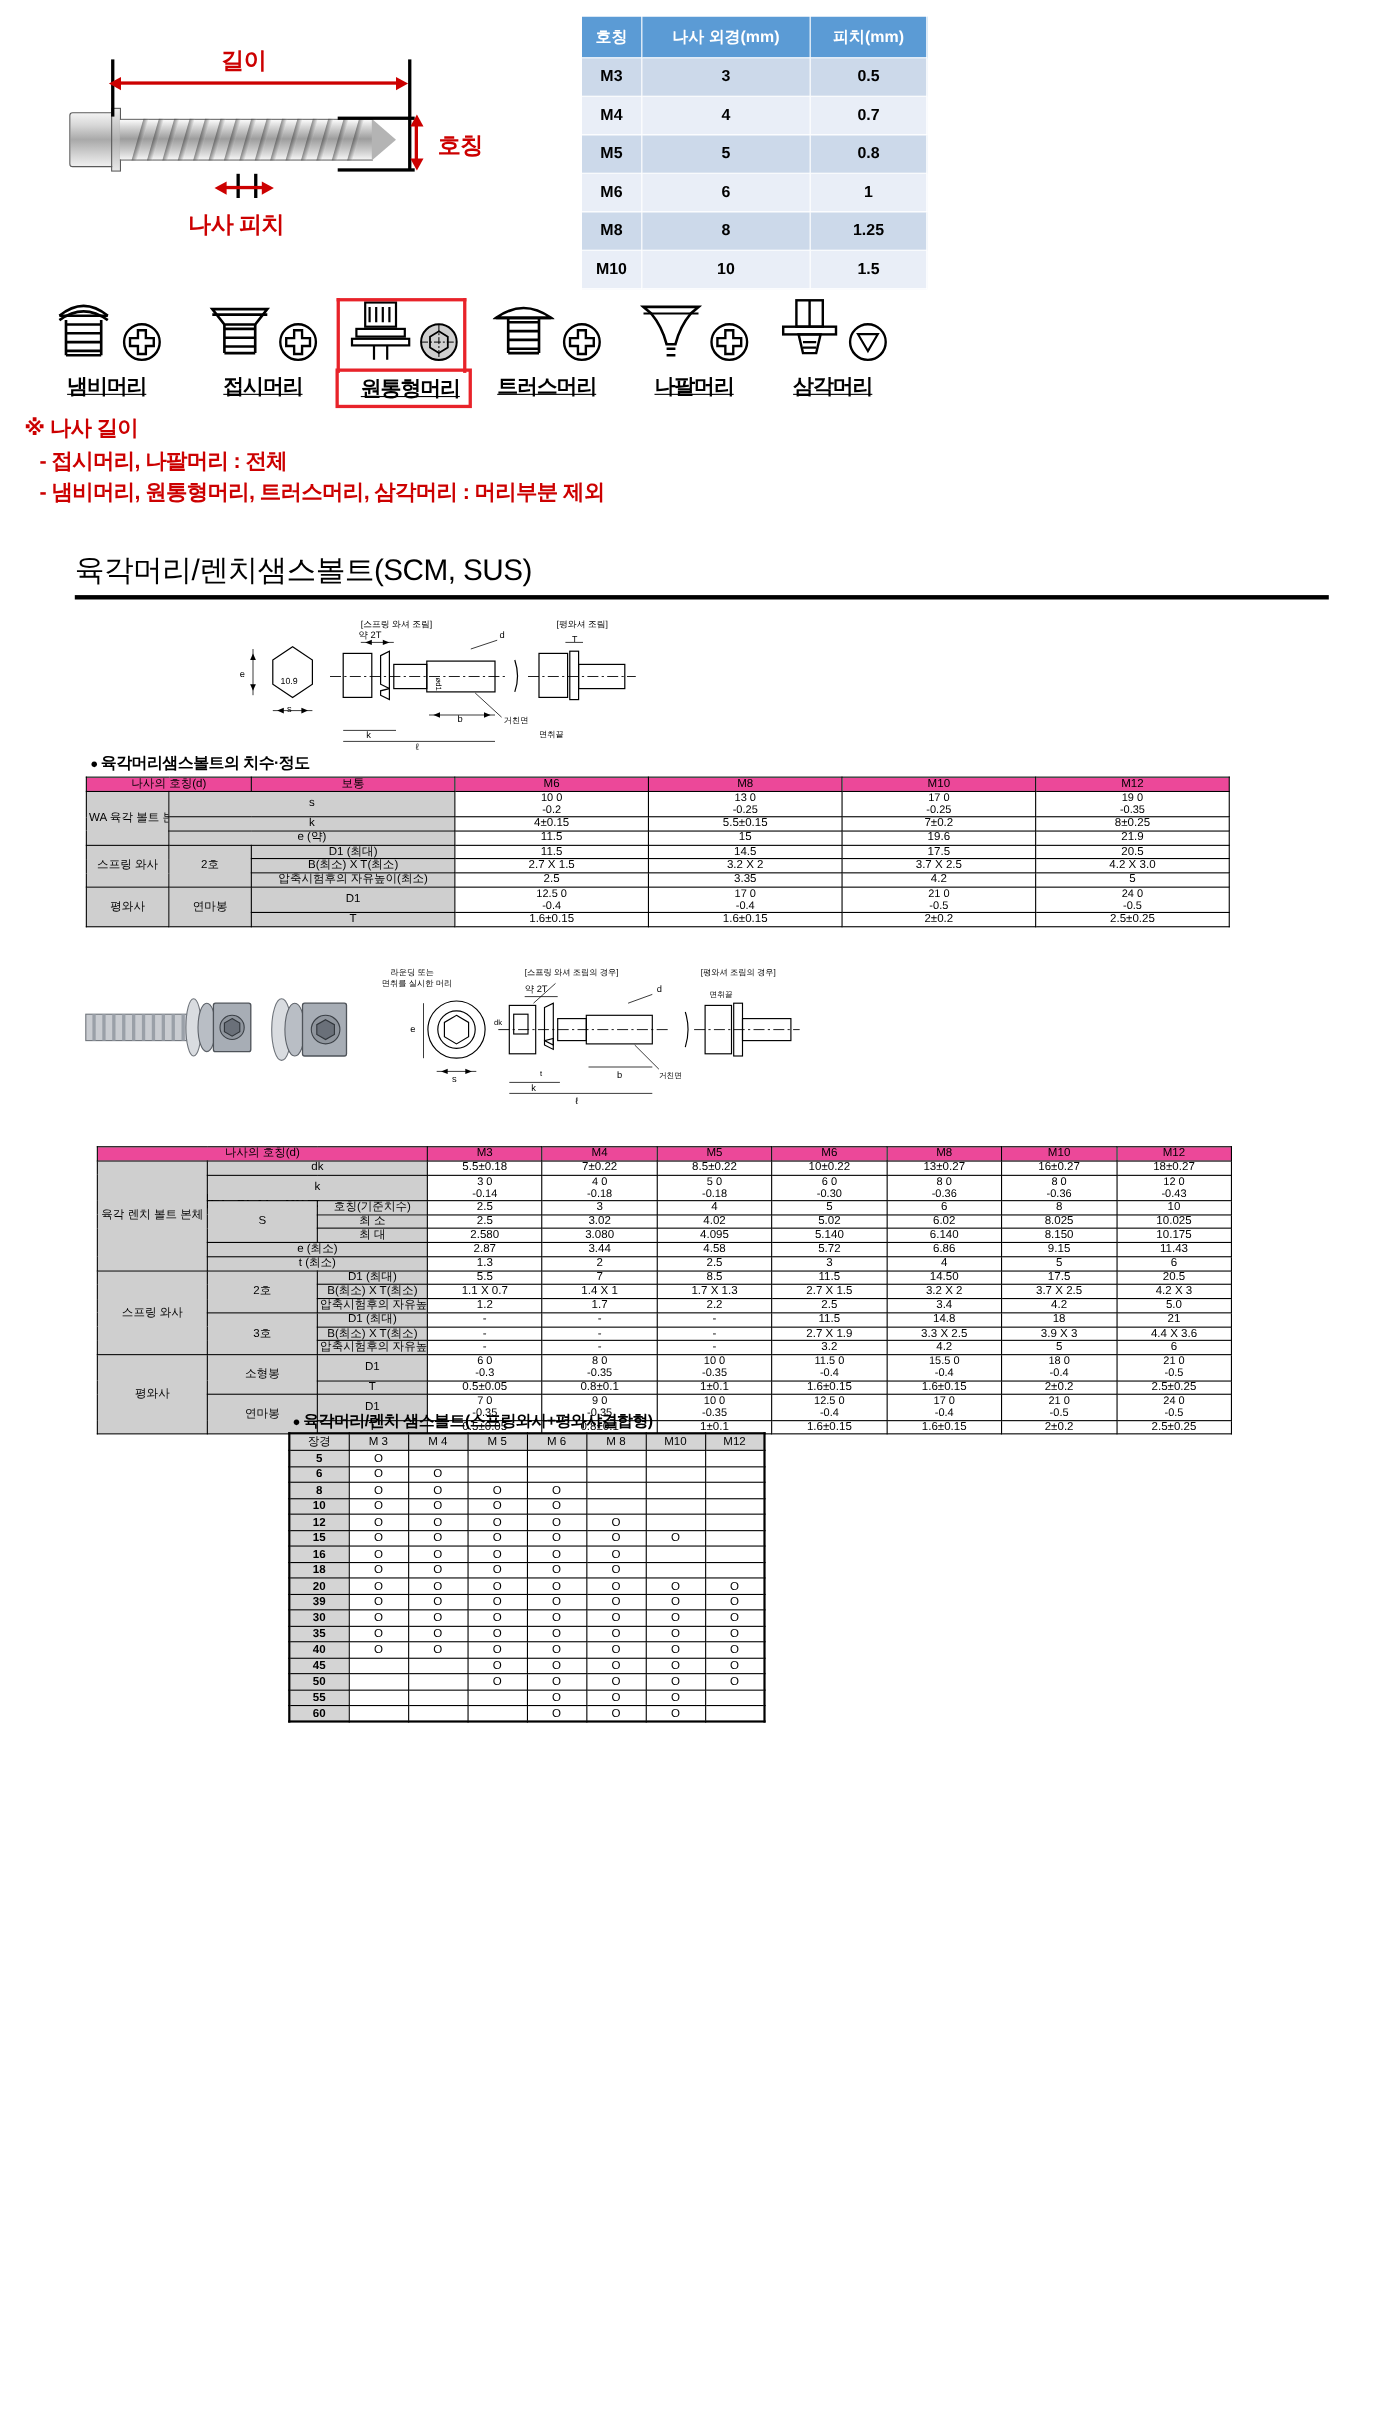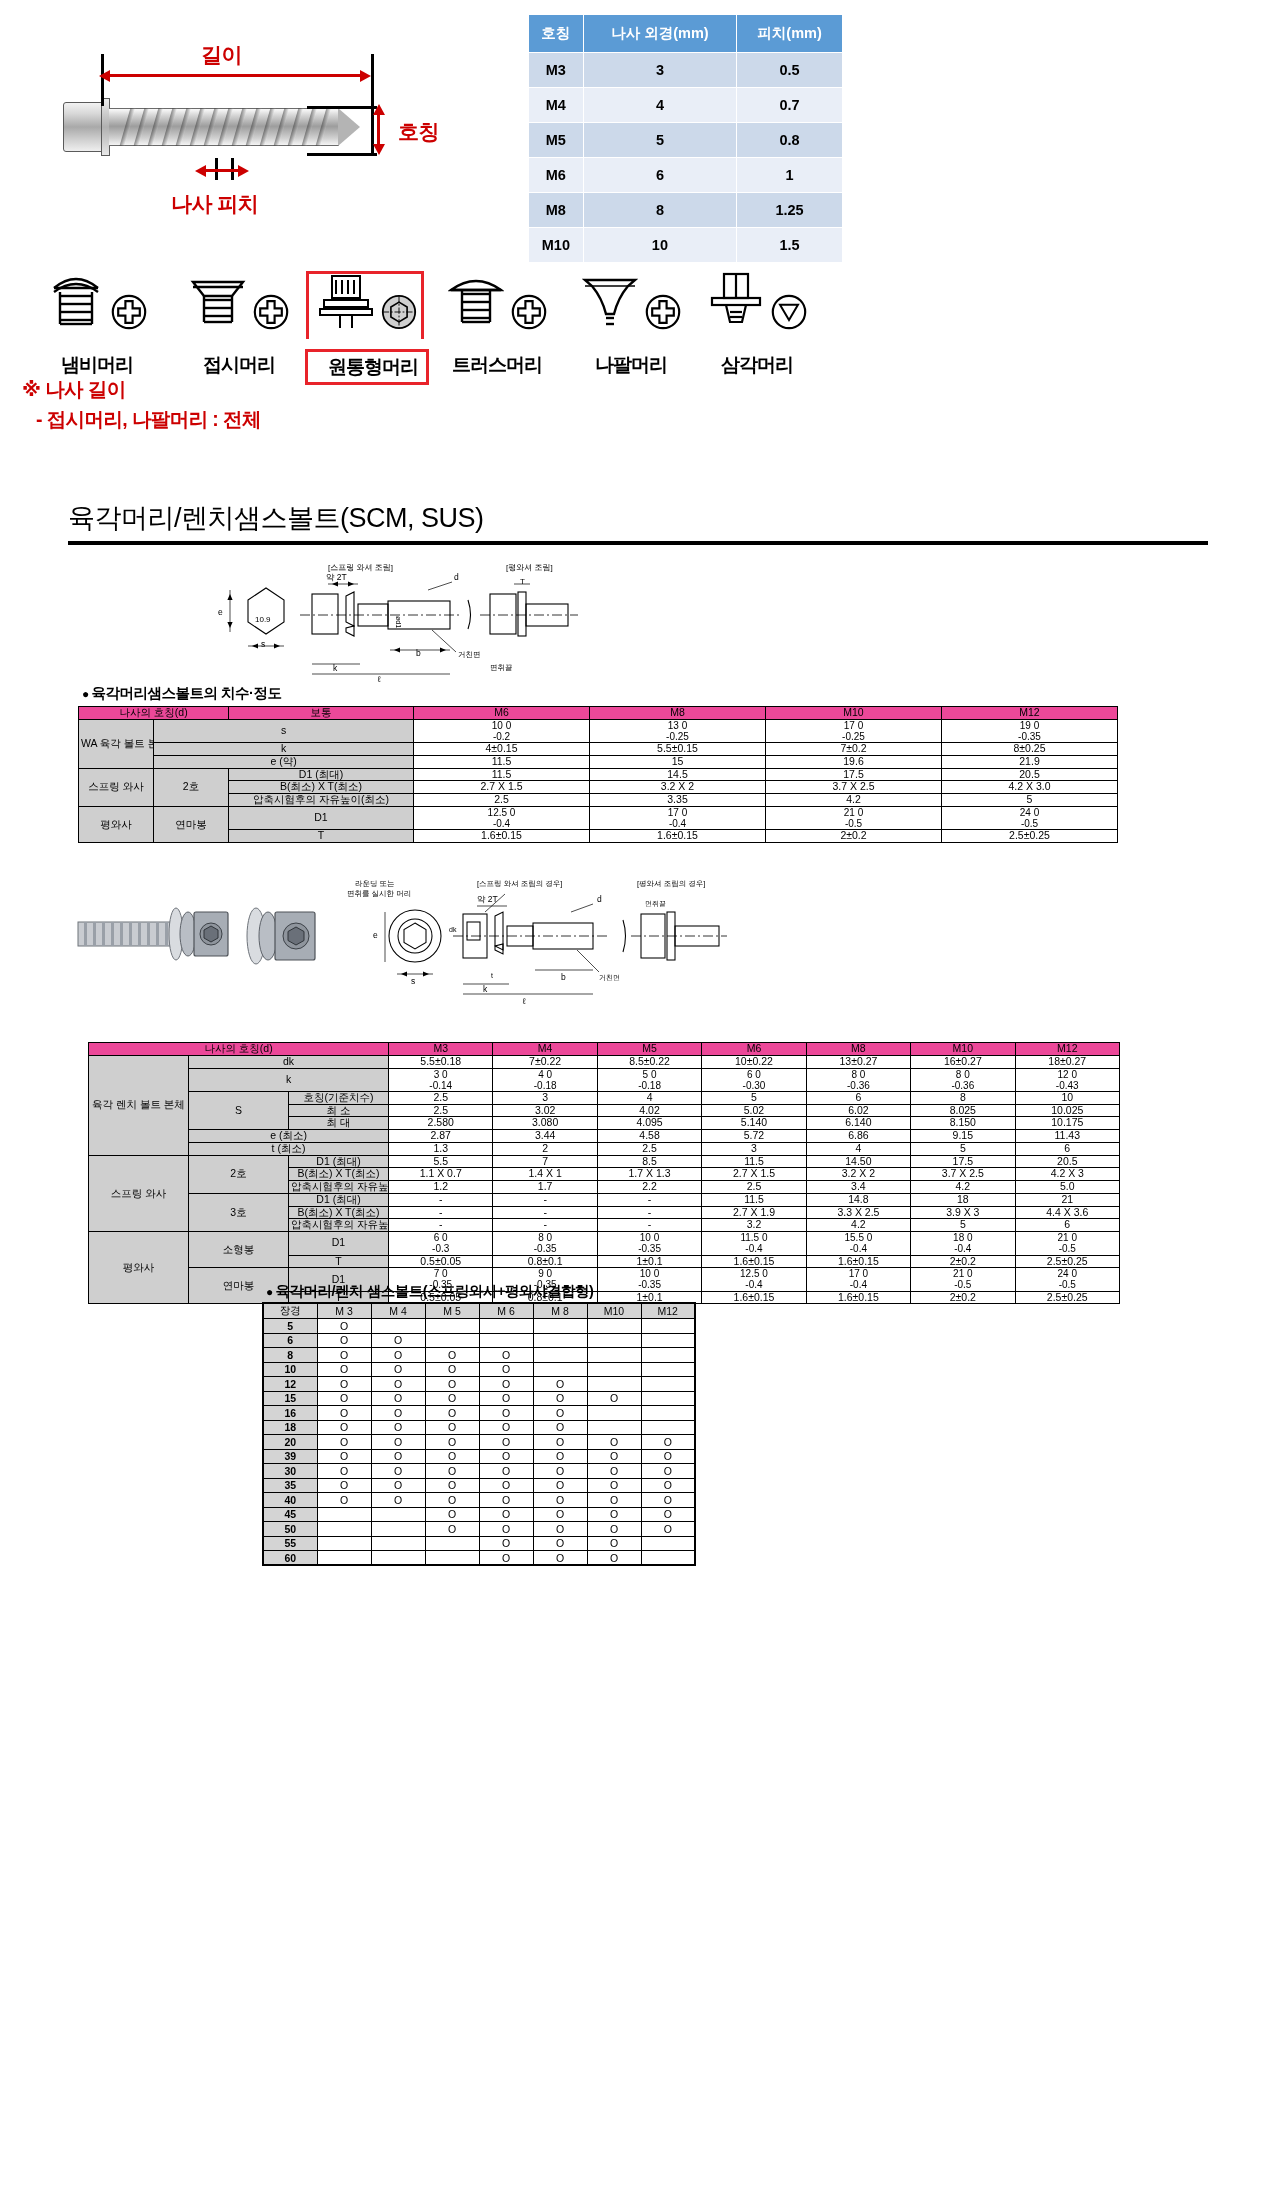--- a/index.html
+++ b/index.html
@@ -80,22 +80,23 @@
     text-align:center; padding:9px 4px; border:1px solid #ffffff; color:#000;
   }
   #spec-top-table tr.odd td { background:#ccd9ea; }
   #spec-top-table tr.even td { background:#e9eef7; }
 
   
   #head-types { position:absolute; left:20px; top:272px; width:790px; height:95px; }
   .ht-item { position:absolute; text-align:center; }
   .ht-icons { height:62px; display:flex; align-items:flex-end; justify-content:center; gap:7px; }
   .ht-label {
-    font-size:19px; font-weight:bold; margin-top:18px; letter-spacing:-1px;
+    font-size:19px; font-weight:bold; margin-top:4px; letter-spacing:-1px;
     white-space:nowrap;
+    text-decoration:underline;
   }
   .ht-highlight { outline:3px solid #e8232a; }
   .cross-circle { width:36px; height:36px; }
   .tri-circle { width:36px; height:36px; }
 
   
   #red-note {
     position:absolute; left:22px; top:375px;
     color:#cc0000; font-weight:bold; font-size:19.5px; line-height:1.52;
     letter-spacing:-0.6px;
@@ -377,20 +378,21 @@
           </svg></span>
       </div>
       <div class="ht-label">삼각머리</div>
     </div>
     <div style="position: absolute; left: 286px; top: -1px; width: 118px; height: 68px; border-top: 3px solid rgb(232, 35, 42); border-right: 3px solid rgb(232, 35, 42); border-left: 3px solid rgb(232, 35, 42); border-image: initial; border-bottom: none;"></div>
   </div>
 
 <div id="red-note">
   <div>※ 나사 길이</div>
   <div style="padding-left:14px;">- 접시머리, 나팔머리 : 전체</div>
+  <div style="padding-left:14px;">- 냄비머리, 원통형머리, 트러스머리, 삼각머리 : 머리부분 제외</div>
 </div>
 
 <div id="main-heading">육각머리/렌치샘스볼트(SCM, SUS)</div>
 <div id="heading-rule"></div>
 
 <svg id="drawing-1" viewBox="0 0 420 130" width="420" height="130" style="position:absolute;left:200px;top:560px;">
   <g stroke="#000" fill="none" stroke-width="1.1">
 
     <polygon points="48,40 66,28 84,40 84,62 66,74 48,62"></polygon>
     <line x1="30" y1="30" x2="30" y2="72" stroke-width="0.7"></line>

